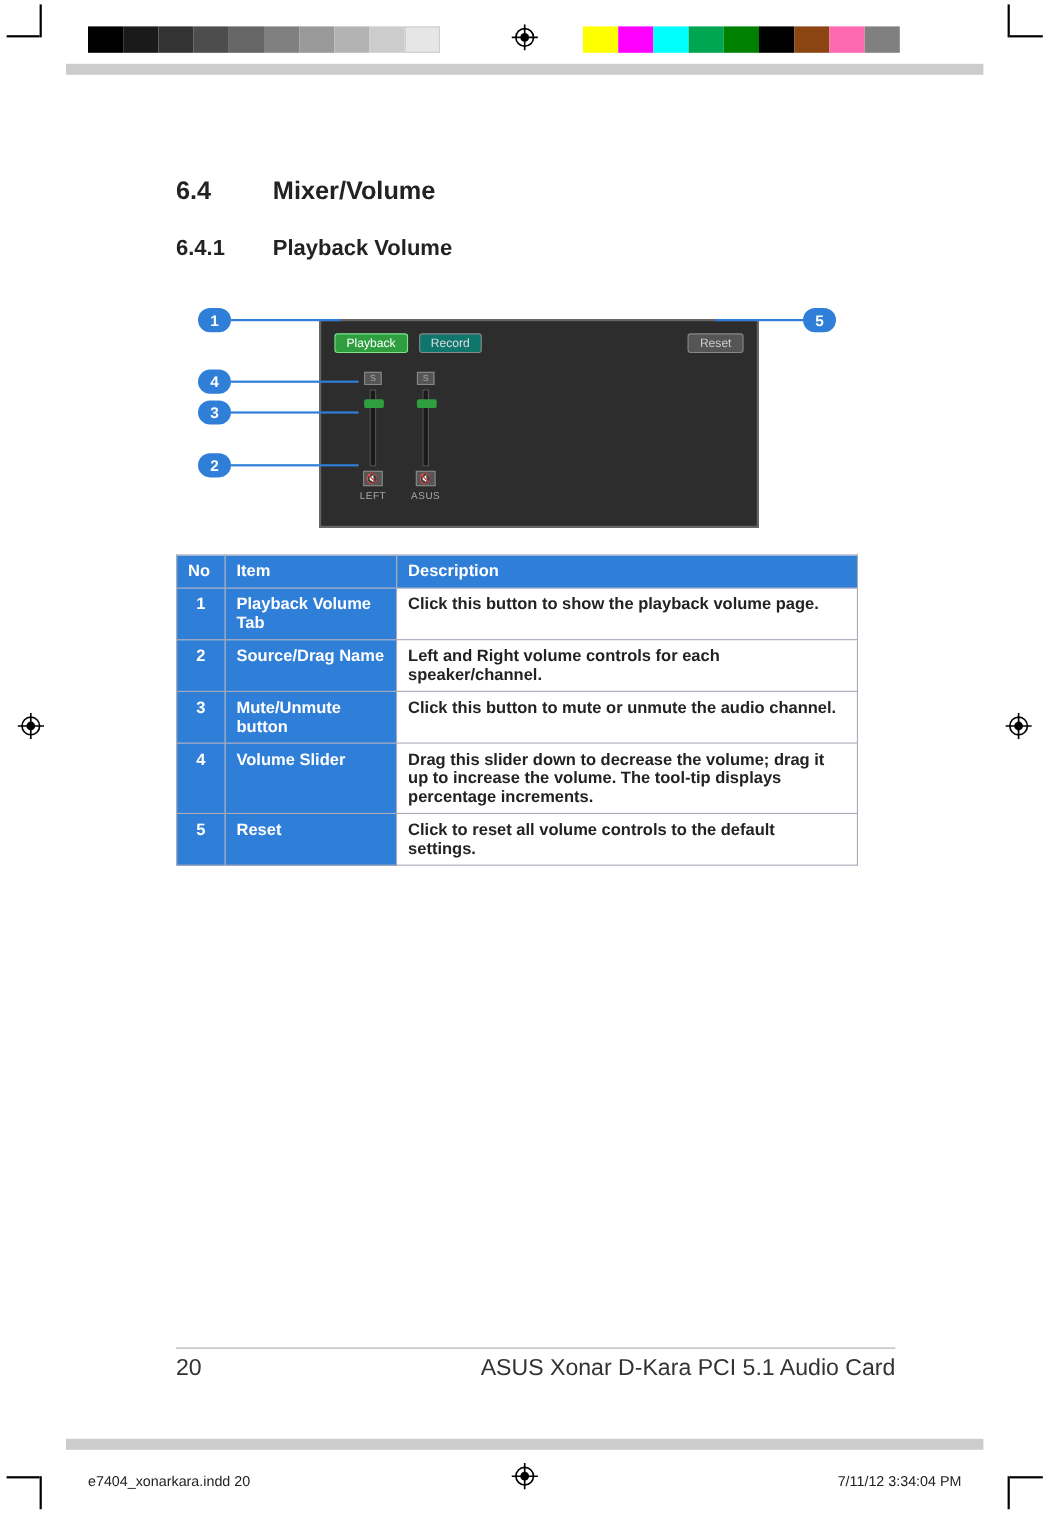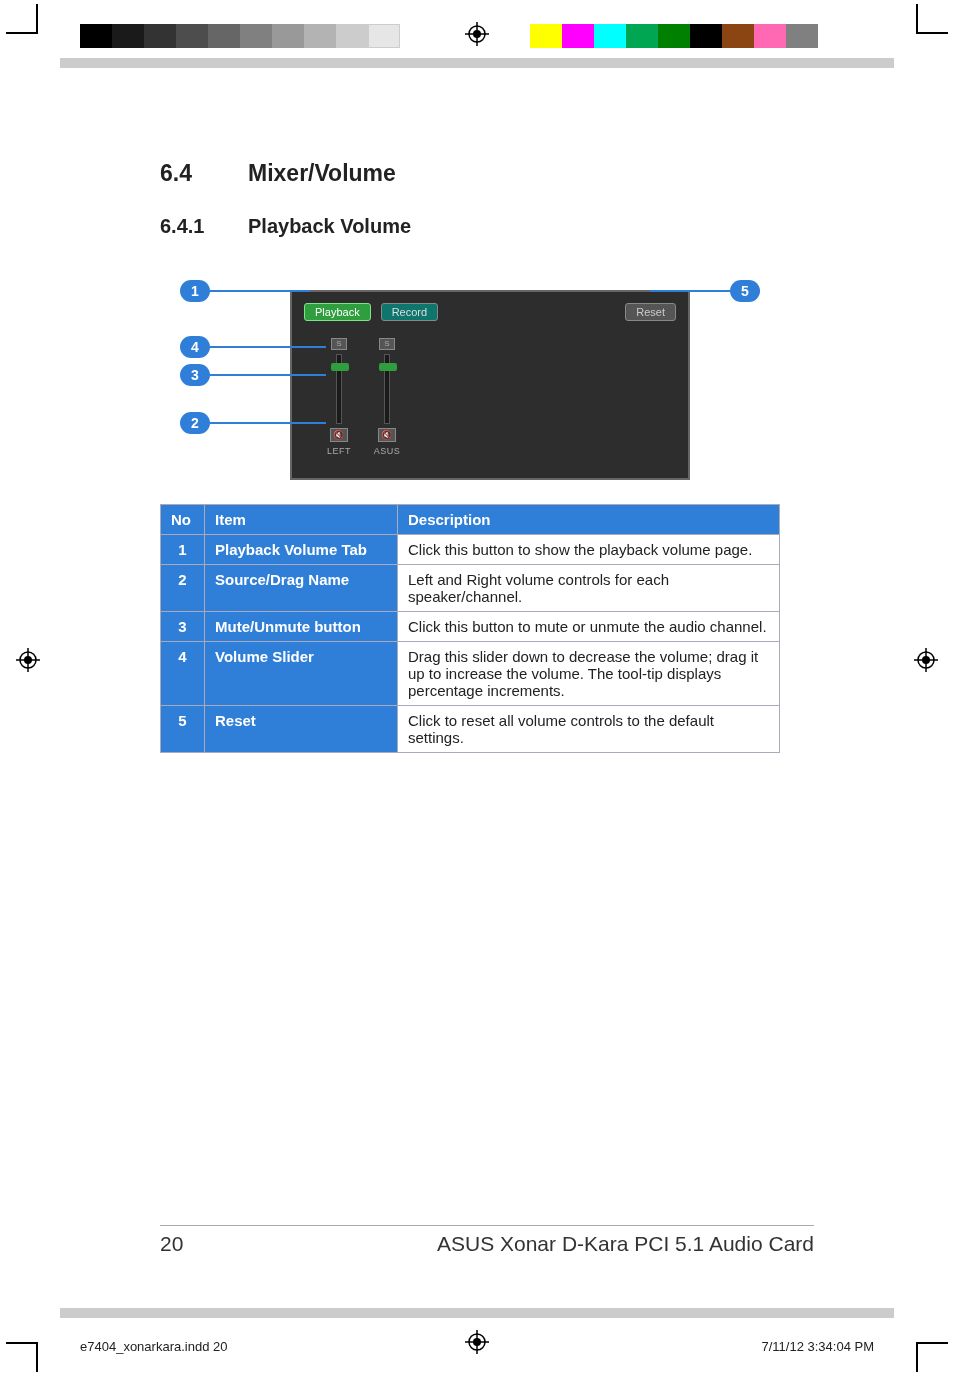--- a/index.html
+++ b/index.html
@@ -49,22 +49,22 @@
 
   .callout { position: absolute; display: flex; align-items: center; }
   .callout .bubble { width: 30px; height: 22px; background: #2f7ed8; border-radius: 11px; color: #fff; font-weight: bold; font-size: 14px; display: flex; align-items: center; justify-content: center; }
   .callout .line { height: 2px; background: #2f7ed8; }
 
   
   .desc-table { width: 620px; border-collapse: collapse; margin-left: 0; }
   .desc-table th, .desc-table td { border: 1px solid #aab; padding: 6px 10px; font-size: 15px; text-align: left; vertical-align: top; }
   .desc-table thead th { background: #2f7ed8; color: #fff; font-weight: bold; }
   .desc-table .col-no { width: 44px; background: #2f7ed8; color: #fff; font-weight: bold; text-align: center; }
-  .desc-table .col-item { width: 193px; background: #2f7ed8; color: #fff; font-weight: bold; }
-  .desc-table .col-desc { background: #fff; color: #222; font-weight: normal; margin-left: 12px; }
+  .desc-table .col-item { width: 156px; background: #2f7ed8; color: #fff; font-weight: bold; }
+  .desc-table .col-desc { background: #fff; color: #222; font-weight: bold; margin-left: 12px; }
 
   
   .page-footer { position: absolute; left: 100px; right: 80px; bottom: 50px; }
   .page-footer .rule { border-top: 1px solid #aaa; margin-bottom: 6px; }
   .page-footer .row { display: flex; font-size: 21px; color: #333; }
   .page-footer .pnum { width: 170px; }
   .page-footer .ptitle { flex: 1; text-align: right; }
 
   
   .imp-footer { position: absolute; left: 80px; right: 80px; bottom: 22px; display: flex; font-size: 13px; color: #222; }

